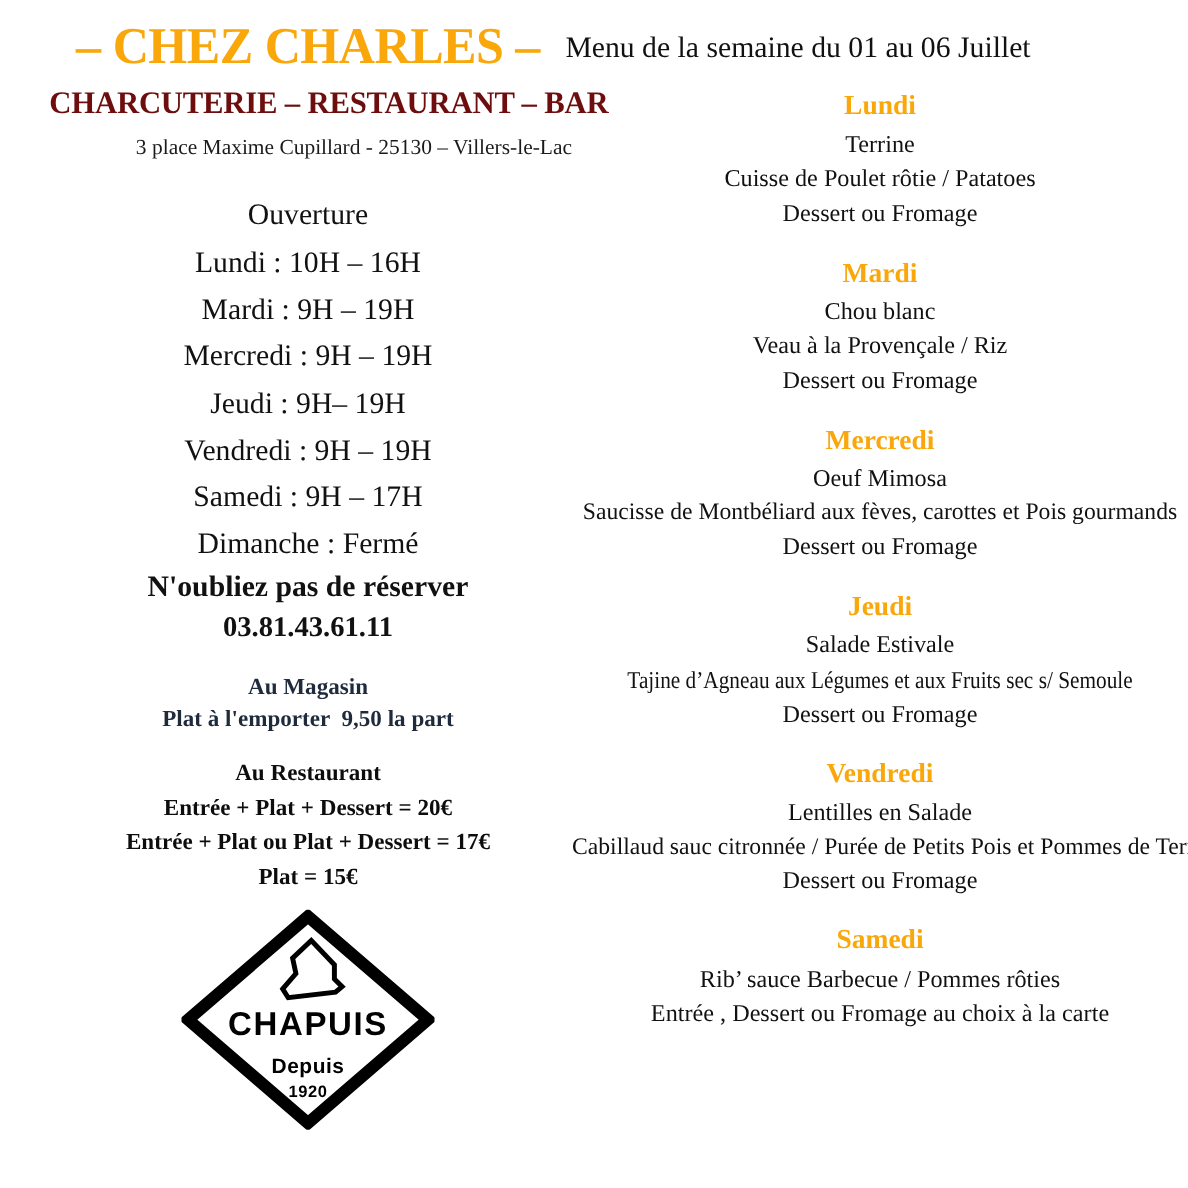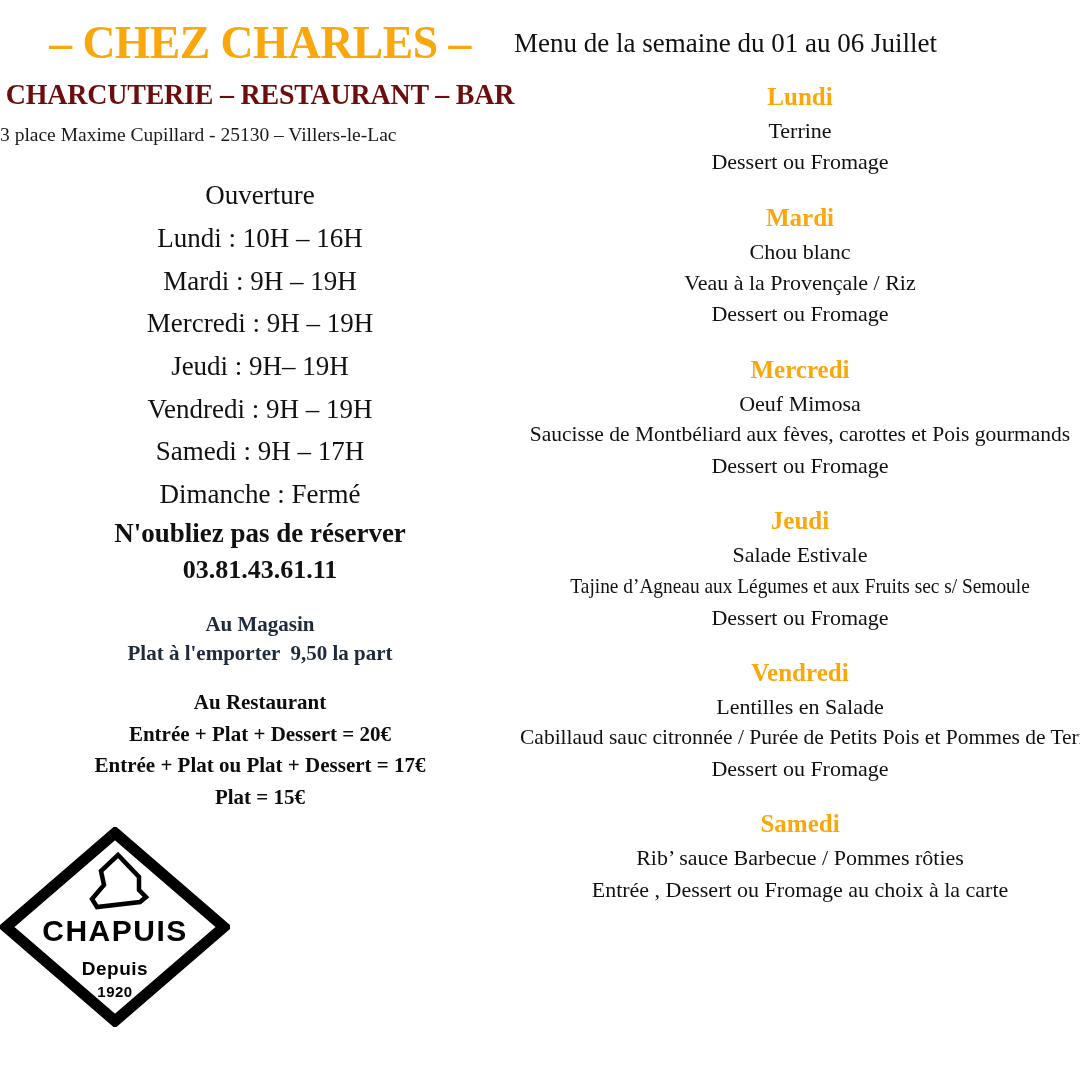--- a/index.html
+++ b/index.html
@@ -22,20 +22,21 @@
     height: 1080px;
     display: flex;
   }
 
   
   .left-col {
     width: 520px;
     position: relative;
     padding-top: 18px;
     box-sizing: border-box;
+    padding-left: 40px;
   }
 
   .brand-title {
     text-align: center;
     color: #F9A70A;
     font-weight: bold;
     font-size: 47px;
     letter-spacing: -0.5px;
     line-height: 1.05;
     white-space: nowrap;
@@ -47,21 +48,21 @@
     color: #6E0D0D;
     font-weight: bold;
     font-size: 28.5px;
     letter-spacing: -0.2px;
     margin-top: 12px;
     white-space: nowrap;
     transform: scaleX(0.98);
   }
 
   .brand-address {
-    text-align: left;
+    text-align: right;
     font-size: 19.5px;
     color: #1a1a1a;
     margin-top: 13px;
   }
 
   .hours {
     margin-top: 28px;
     text-align: center;
   }
   .hours-title {
@@ -120,21 +121,21 @@
     font-weight: bold;
     font-size: 21px;
     line-height: 1.5;
     white-space: nowrap;
   }
 
   
   .logo-wrap {
     margin-top: 14px;
     display: flex;
-    justify-content: flex-start;
+    justify-content: center;
     text-decoration: underline;
   }
   .logo-svg { display: block; }
 
   
   .right-col {
     width: 560px;
     position: relative;
     padding-top: 28px;
     box-sizing: border-box;
@@ -225,20 +226,21 @@
 
   </div>
 
   <div class="right-col">
 
     <div class="menu-header">Menu de la semaine du 01 au 06 Juillet</div>
 
     <div class="day-block">
       <div class="day-name">Lundi</div>
       <div class="day-item">Terrine</div>
+      <div class="day-item">Cuisse de Poulet rôtie / Patatoes</div>
       <div class="day-item">Dessert ou Fromage</div>
     </div>
 
     <div class="day-block">
       <div class="day-name">Mardi</div>
       <div class="day-item">Chou blanc</div>
       <div class="day-item">Veau à la Provençale / Riz</div>
       <div class="day-item">Dessert ou Fromage</div>
     </div>
 

